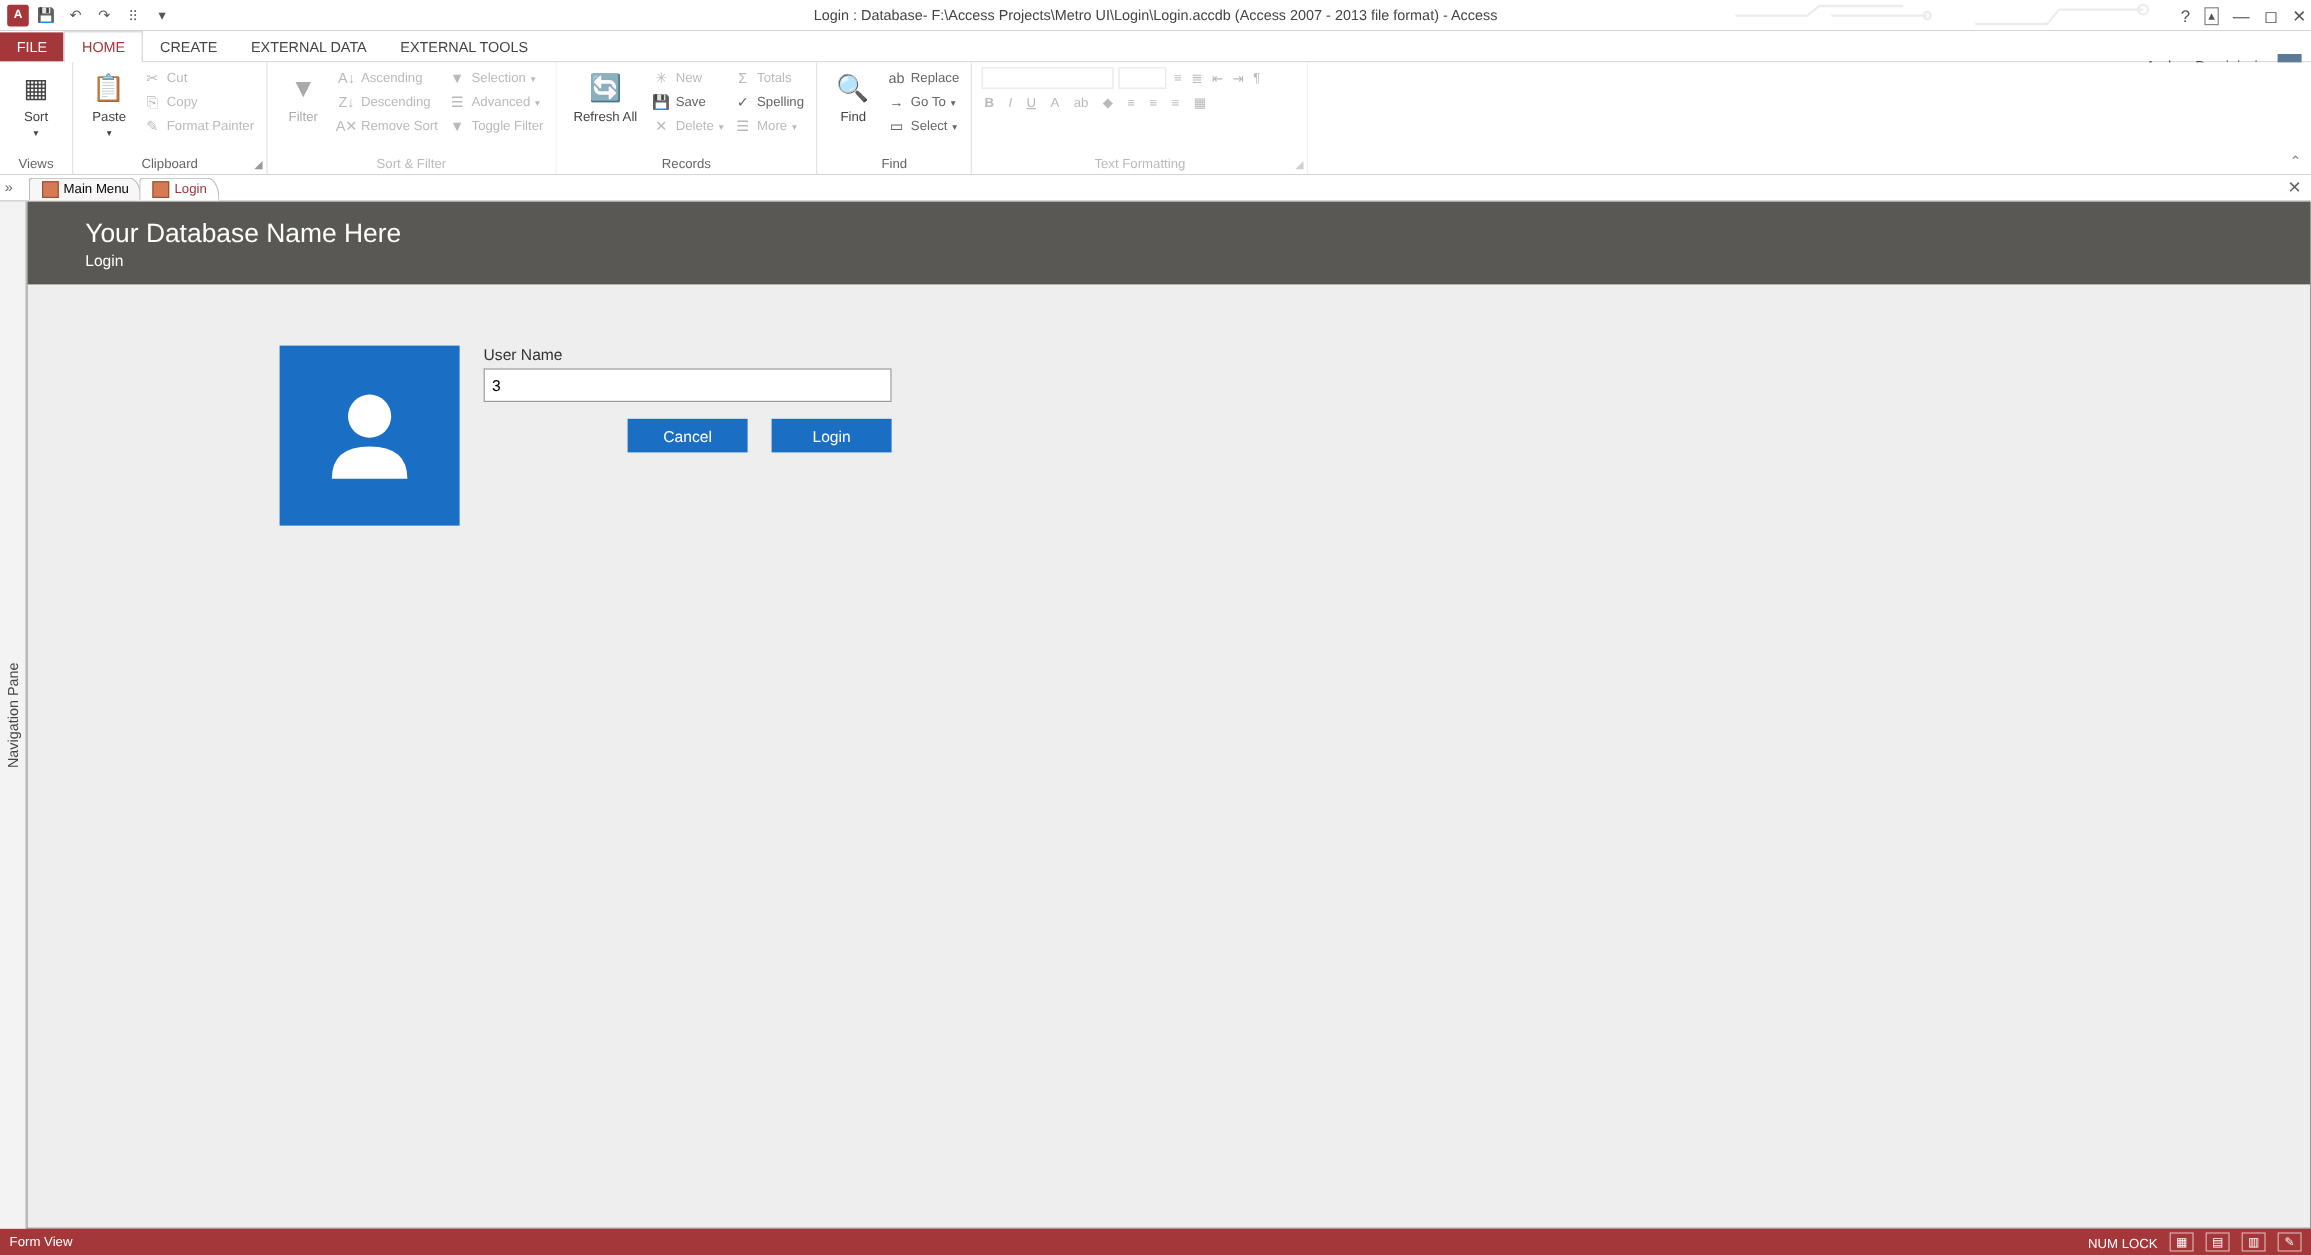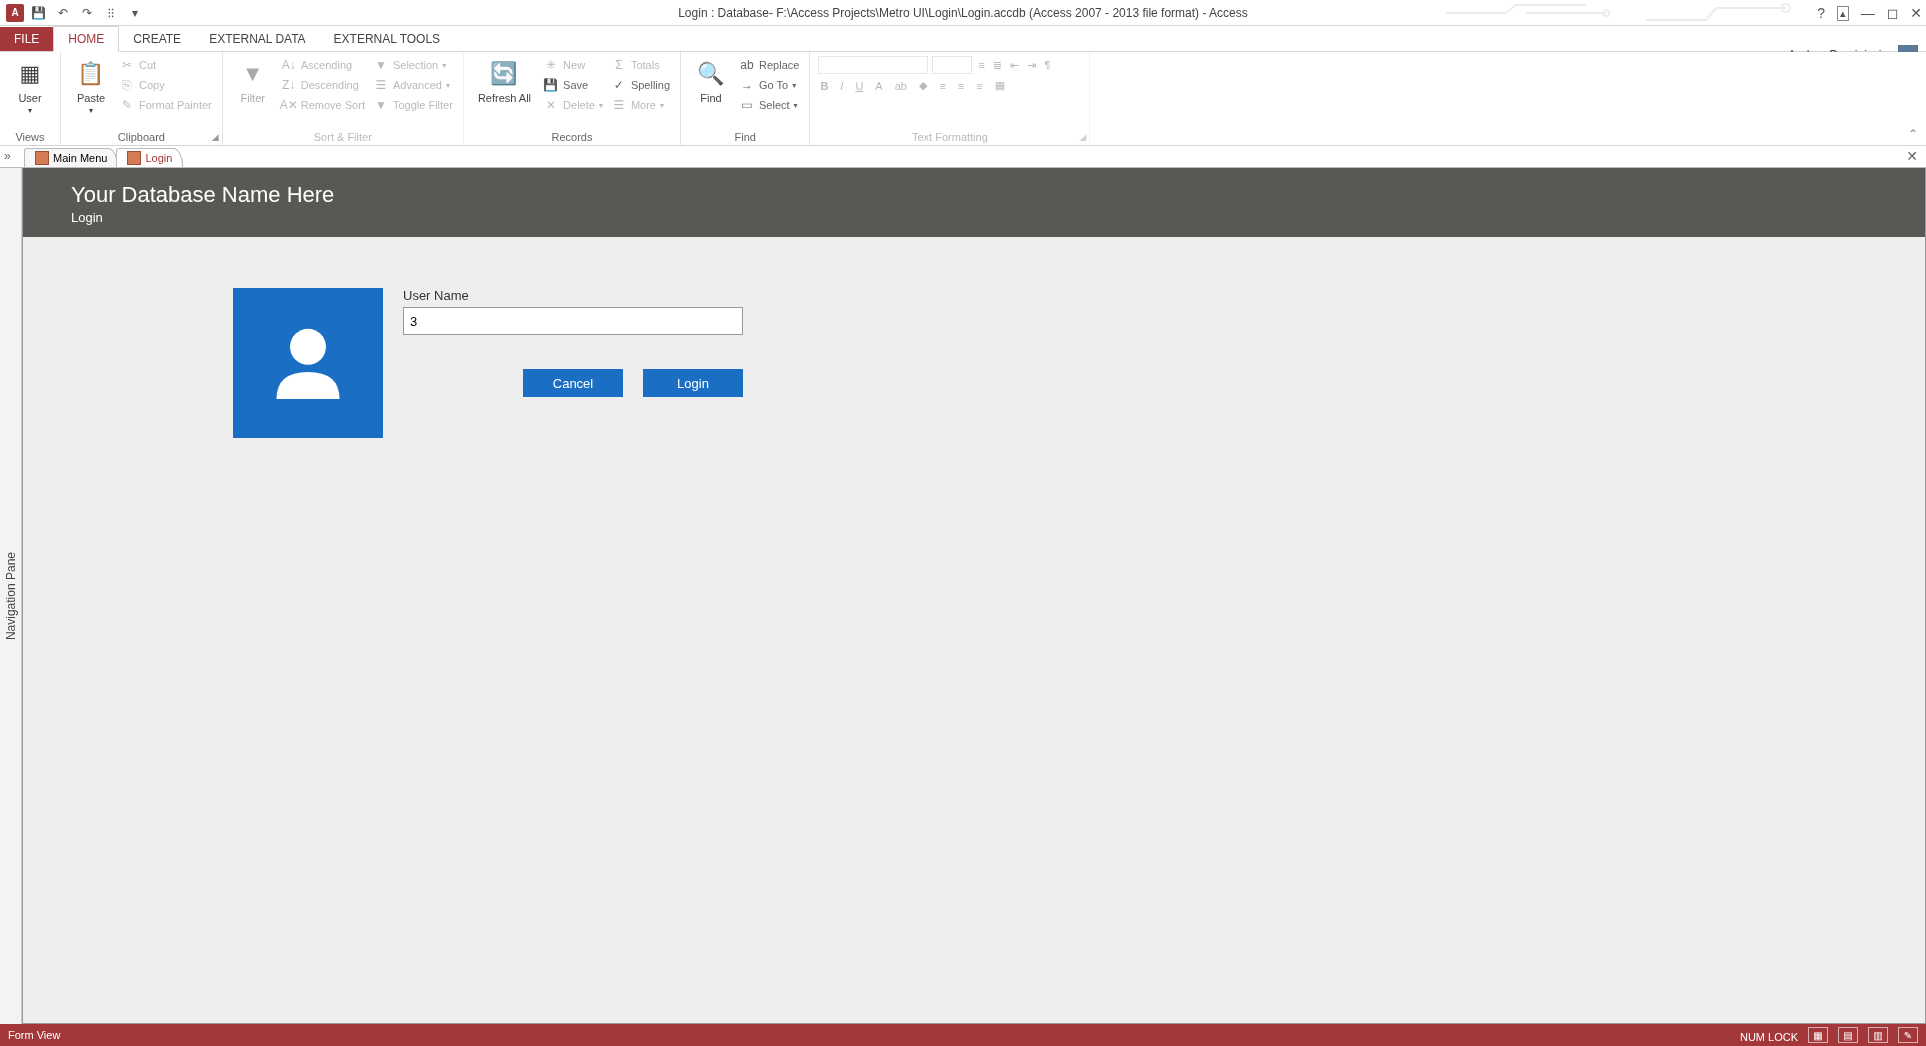--- a/index.html
+++ b/index.html
@@ -55,21 +55,21 @@
 .formheader .h1 { font-size: 22px; font-weight: 300; }
 .formheader .h2 { font-size: 13px; font-weight: 400; margin-top: 2px; }
 
 .loginbox { position: absolute; top: 120px; left: 210px; display: flex; gap: 20px; }
 .usericon { width: 150px; height: 150px; background: #1a6fc4; display: flex; align-items: center; justify-content: center; }
 .usericon svg { width: 90px; height: 90px; fill: #fff; }
 .fields { width: 340px; }
 .fields label { font-size: 13px; color: #333; display: block; margin-bottom: 4px; margin-top: 8px; }
 .fields input { width: 100%; height: 28px; border: 1px solid #999; background: #fff; padding: 2px 6px; font-size: 13px; }
 .fields .row:first-child label { margin-top: 0; }
-.btnrow { display: flex; gap: 20px; justify-content: flex-end; margin-top: 34px; }
+.btnrow { display: flex; gap: 20px; justify-content: flex-end; margin-top: 14px; }
 .btnrow button { width: 100px; height: 28px; background: #1a6fc4; color: #fff; border: none; font-size: 13px; cursor: pointer; }
 
 
 .statusbar { position: absolute; bottom: 0; left: 0; right: 0; height: 22px; background: #a4373a; color: #fff; display: flex; align-items: center; font-size: 11px; padding: 0 8px; }
 .statusbar .right { margin-left: auto; display: flex; align-items: flex-end; gap: 10px; }
 .statusbar .vbtn { width: 20px; height: 16px; border: 1px solid rgba(255,255,255,.6); display: flex; align-items: center; justify-content: center; font-size: 10px; cursor: pointer; }
 </style>
 </head>
 <body>
 
@@ -109,21 +109,21 @@
     <div class="avatar"></div>
   </div>
 </div>
 
 <div class="ribbon">
 
   <div class="group">
     <div class="items">
       <div class="bigbtn">
         <span class="ico">▦</span>
-        <span>User</span>
+        <span>Sort</span>
         <span style="font-size:8px;">▾</span>
       </div>
     </div>
     <div class="label">Views</div>
   </div>
 
   <div class="group">
     <div class="items">
       <div class="bigbtn">
         <span class="ico">📋</span>

